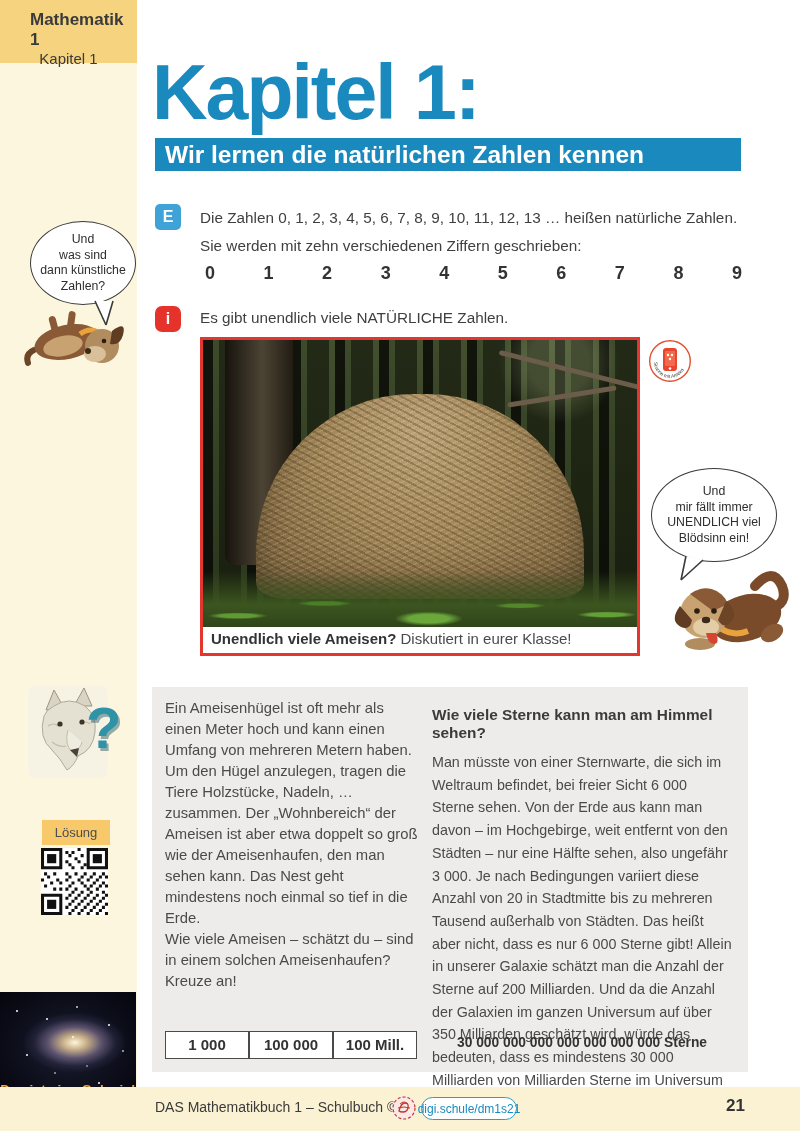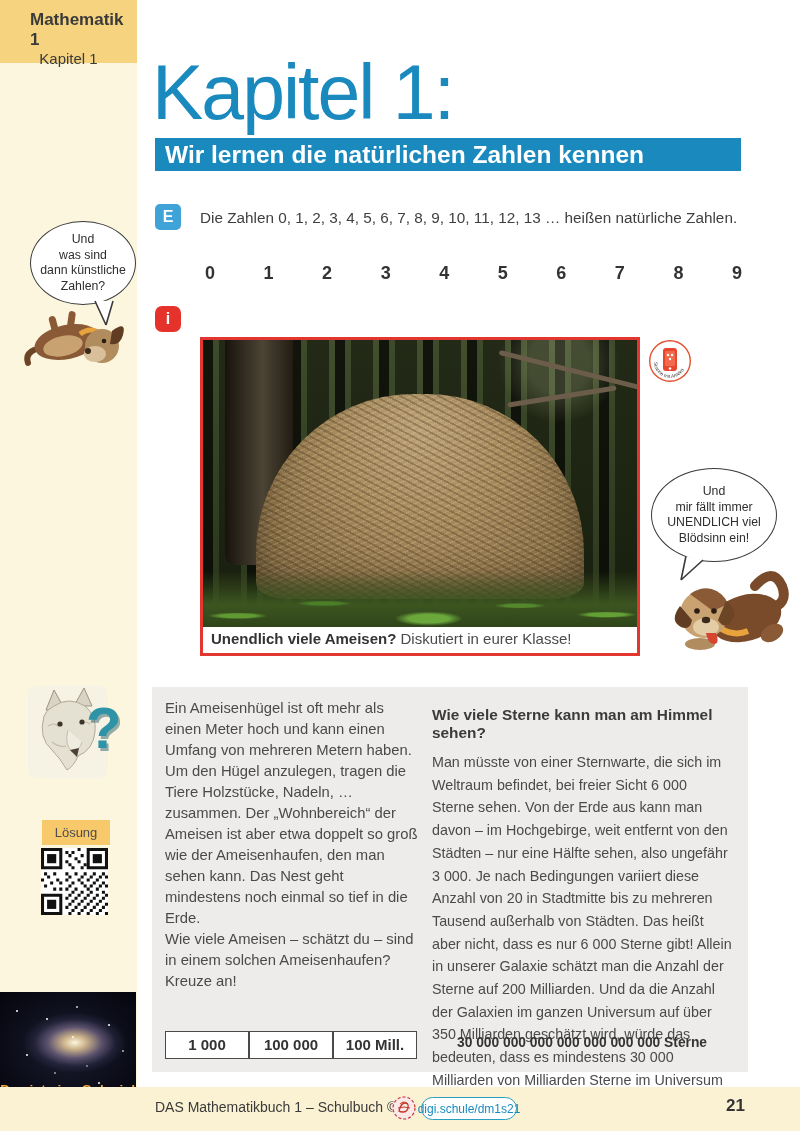--- a/index.html
+++ b/index.html
@@ -26,21 +26,21 @@
     background:
       radial-gradient(ellipse 52px 30px at 55% 46%, #fdf6dc 0%, rgba(235,205,155,.85) 22%, rgba(160,140,180,.5) 52%, rgba(70,70,110,.28) 78%, rgba(0,0,0,0) 100%),
       radial-gradient(ellipse at 50% 50%, #1d1e31 0%, #0a0b16 70%, #05060d 100%); text-decoration: underline;}
   .galaxy .stars{content:"";position:absolute;width:2px;height:2px;border-radius:50%;background:#fff;left:16px;top:18px;
     box-shadow:30px 8px 0 #fff,60px -4px 0 rgba(255,255,255,.8),92px 14px 0 #fff,106px 40px 0 rgba(255,255,255,.7),
       10px 44px 0 #fff,38px 62px 0 rgba(255,255,255,.6),82px 72px 0 #fff,112px 80px 0 rgba(255,255,255,.8),
       24px 84px 0 rgba(255,255,255,.7),56px 26px 0 rgba(255,255,255,.9),70px 55px 0 rgba(255,255,255,.5);}
   .galaxy-cap{position:absolute;bottom:5px;width:100%;text-align:center;color:#f2a93b;
               font-weight:bold;font-size:13.5px;letter-spacing:.2px;}
   
-  .title{position:absolute;left:152px;top:48px;font-size:77px;font-weight:normal;color:#1a8abe;letter-spacing:-2px;}
+  .title{position:absolute;left:152px;top:48px;font-size:77px;font-weight:bold;color:#1a8abe;letter-spacing:-2px;}
   .subbar{position:absolute;left:155px;top:138px;width:586px;height:33px;background:#1a8abe;
           color:#fff;font-weight:bold;font-size:24.5px;line-height:33px;padding-left:10px;box-sizing:border-box;white-space:nowrap;}
   
   .badge{position:absolute;width:26px;height:26px;color:#fff;font-weight:bold;font-size:16px;
          display:flex;align-items:center;justify-content:center;}
   .badgeE{left:155px;top:204px;background:#3fa3d7;border-radius:5px;}
   .badgeI{left:155px;top:306px;background:#e5332b;border-radius:7px;}
   .etext{position:absolute;left:200px;top:204px;width:560px;font-size:15.3px;line-height:27.5px;color:#3f3f3f;}
   .digits{position:absolute;left:205px;top:263px;width:537px;display:flex;justify-content:space-between;
           font-weight:bold;font-size:18px;color:#333;}
@@ -167,35 +167,37 @@
       <div class="galaxy-cap">Das ist eine Galaxie!</div>
     </div>
   </div>
 
   <div class="title">Kapitel 1:</div>
   <div class="subbar">Wir lernen die natürlichen Zahlen kennen</div>
 
   <div class="badge badgeE">E</div>
   <div class="etext">
     <div>Die Zahlen 0, 1, 2, 3, 4, 5, 6, 7, 8, 9, 10, 11, 12, 13 … heißen natürliche Zahlen.</div>
+    <div>Sie werden mit zehn verschiedenen Ziffern geschrieben:</div>
   </div>
   <div class="digits">
     <span>0</span>
     <span>1</span>
     <span>2</span>
     <span>3</span>
     <span>4</span>
     <span>5</span>
     <span>6</span>
     <span>7</span>
     <span>8</span>
     <span>9</span>
   </div>
 
   <div class="badge badgeI">i</div>
+  <div class="itext">Es gibt unendlich viele NATÜRLICHE Zahlen.</div>
 
   <div class="figure">
     <div class="forest">
       <div class="trunk"></div>
       <div class="branch b1"></div>
       <div class="branch b2"></div>
       <div class="mound"></div>
       <div class="ground"></div>
     </div>
     <div class="figcap">

